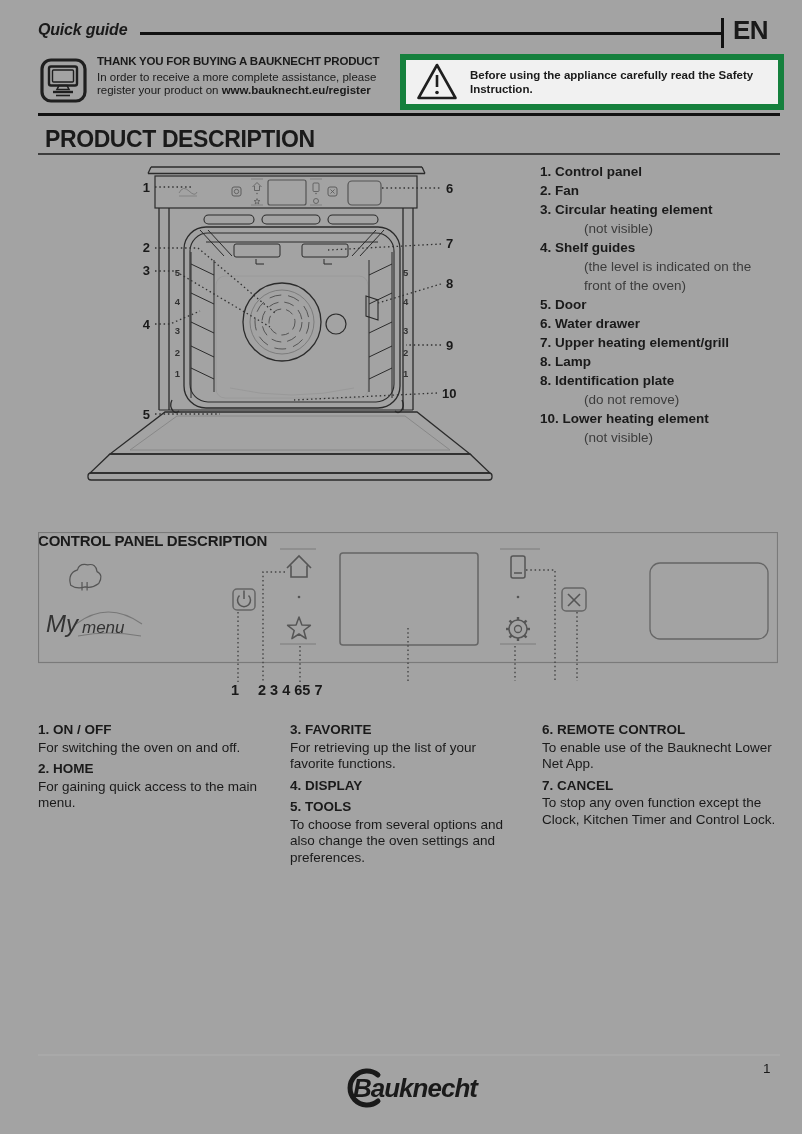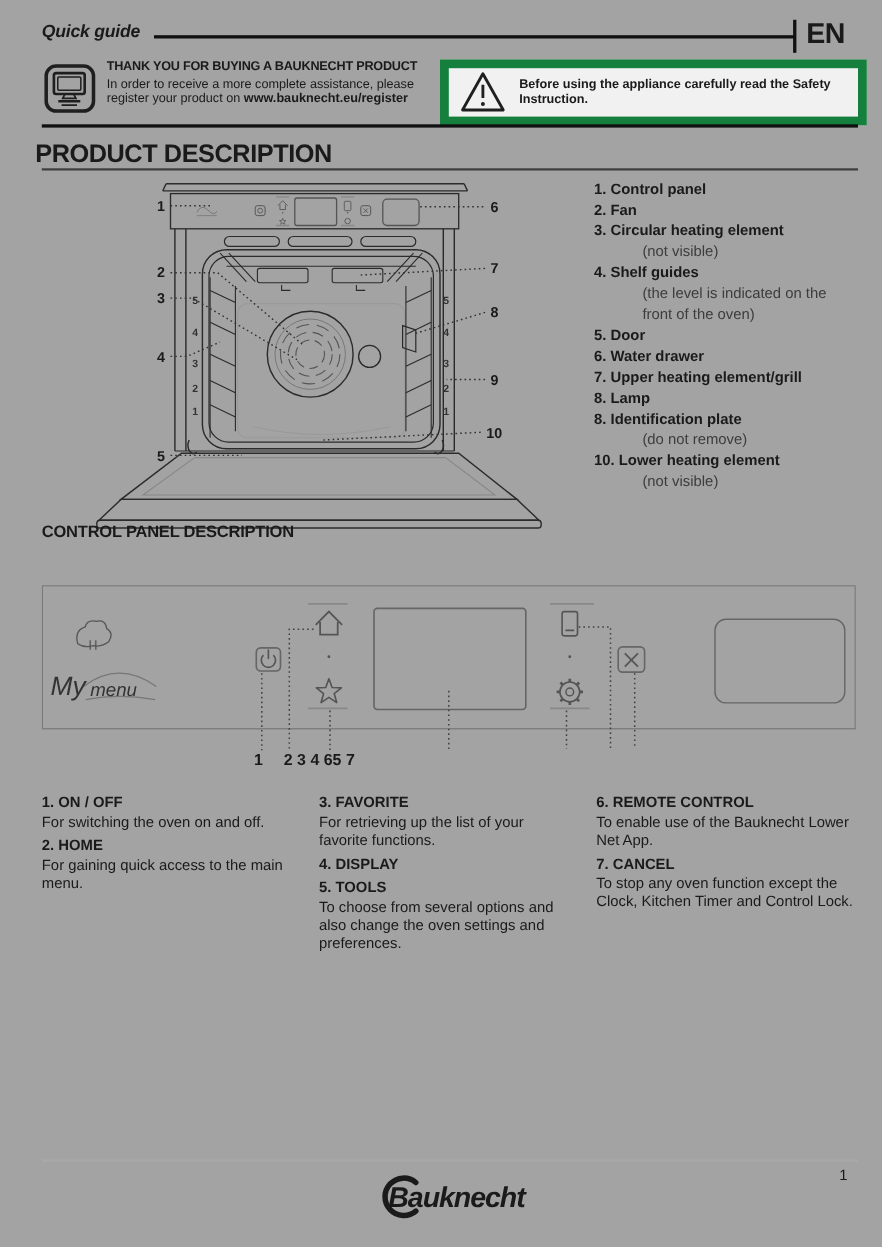--- a/index.html
+++ b/index.html
@@ -10,35 +10,35 @@
   .qg{left:38px;top:21px;font-size:16px;font-weight:bold;font-style:italic;letter-spacing:-0.2px;}
   .hline{left:140px;top:32px;width:582px;height:2.5px;background:#111;}
   .vline{left:721px;top:18px;width:2.5px;height:30px;background:#111;}
   .en{left:733px;top:15px;font-size:26px;font-weight:bold;letter-spacing:-0.5px;}
   
   .reg-ico{left:40px;top:58px;}
   .reg-txt{left:97px;top:55px;width:285px;font-size:11.5px;line-height:13.5px;}
   .reg-txt .rh{font-weight:bold;letter-spacing:-0.2px;margin-bottom:2px;}
   .reg-url{font-weight:bold;}
   
-  .warn{left:400px;top:54px;width:372px;height:44px;background:#f1f1f1;border:8px solid #15803d;
+  .warn{left:400px;top:54px;width:372px;height:44px;background:#f1f1f1;border:6px solid #15803d;
         display:flex;align-items:center;}
   .warn-tri{margin:0 12px 0 10px;flex:0 0 auto;}
   .warn-txt{font-size:11.5px;font-weight:bold;line-height:14px;width:312px;}
   .rule-thick{left:38px;top:113px;width:742px;height:3px;background:#111;}
   
-  .h1{left:32px;top:126px;font-size:23px;font-weight:bold;letter-spacing:-0.4px;}
+  .h1{left:45px;top:126px;font-size:23px;font-weight:bold;letter-spacing:-0.4px;}
   .h1-under{left:38px;top:153px;width:742px;height:2px;background:#3d3d3d;}
   .oven-svg{left:80px;top:160px;}
   
   .parts{left:540px;top:162px;width:242px;font-size:13.5px;line-height:19px;}
   .part{font-weight:bold;}
   .part-note{font-weight:normal;color:#3c3c3c;margin-left:44px;max-width:186px;}
   
-  .h2{left:38px;top:475px;font-size:15px;font-weight:bold;letter-spacing:-0.2px;}
+  .h2{left:38px;top:532px;font-size:15px;font-weight:bold;letter-spacing:-0.2px;}
   .panel-svg{left:38px;top:532px;}
   
   .fcol{top:722px;font-size:13.5px;line-height:16.5px;}
   .fcol .blk{margin-bottom:5px;}
   .fcol h4{margin:0 0 1px 0;font-size:13.5px;font-weight:bold;}
   .fcol p{margin:0;}
   .fcol p:empty{display:none;}
   .c1{left:38px;width:238px;}
   .c2{left:290px;width:234px;}
   .c3{left:542px;width:238px;}

